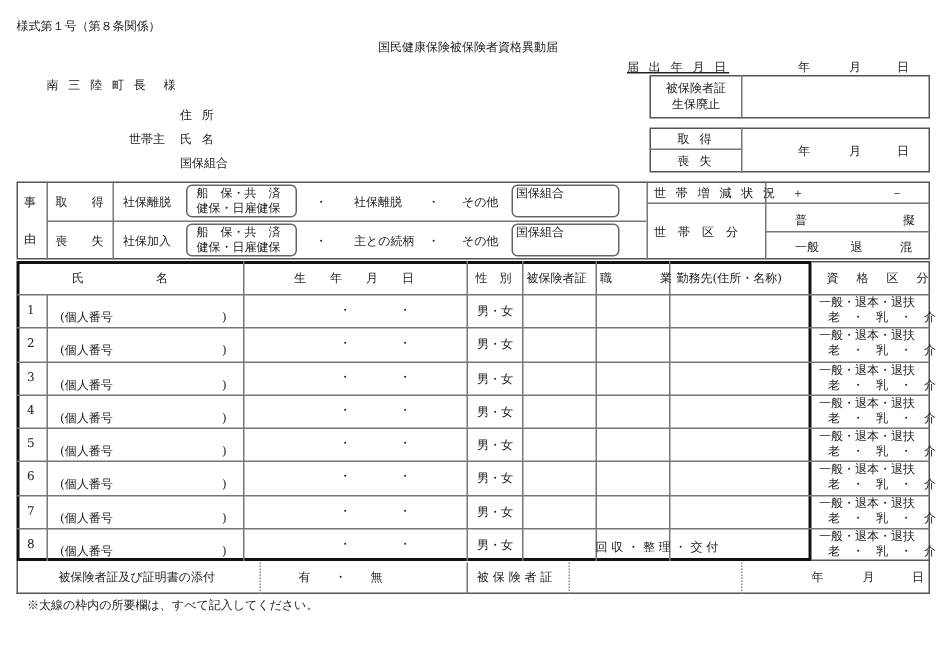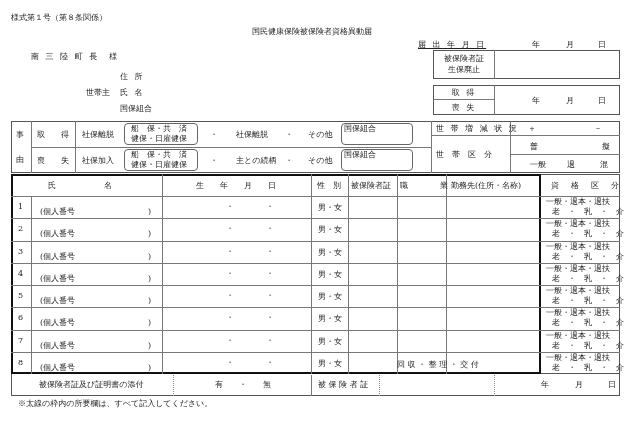--- a/index.html
+++ b/index.html
@@ -227,20 +227,20 @@
       <div class="abs t" style="left:552px;top:363px;">老　・　乳　・　介</div>
     </div>
   </div>
 
 <div class="box" style="left:11px;top:374px;width:609px;height:22px;border-top:none;"></div>
 <div class="vld" style="left:173px;top:375px;height:21px;"></div>
 <div class="vl" style="left:311px;top:375px;height:21px;"></div>
 <div class="vld" style="left:379px;top:375px;height:21px;"></div>
 <div class="vld" style="left:494px;top:375px;height:21px;"></div>
 <div class="abs t" style="left:39px;top:380px;">被保険者証及び証明書の添付</div>
-<div class="abs t" style="left:215px;top:380px;">有　　・　　無</div>
+<div class="abs t" style="left:199px;top:380px;">有　　・　　無</div>
 <div class="abs t" style="left:318px;top:380px;">被 保 険 者 証</div>
 <div class="abs t" style="left:397px;top:360px;">回 収 ・ 整 理 ・ 交 付</div>
 <div class="abs t" style="left:541px;top:380px;">年</div>
 <div class="abs t" style="left:575px;top:380px;">月</div>
 <div class="abs t" style="left:608px;top:380px;">日</div>
 
 <div class="abs t" style="left:18px;top:399px;">※太線の枠内の所要欄は、すべて記入してください。</div>
 
 </body></html>

